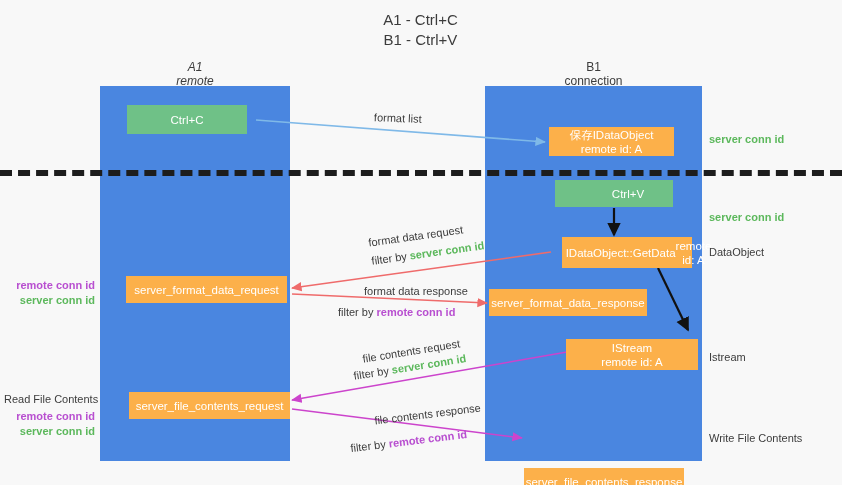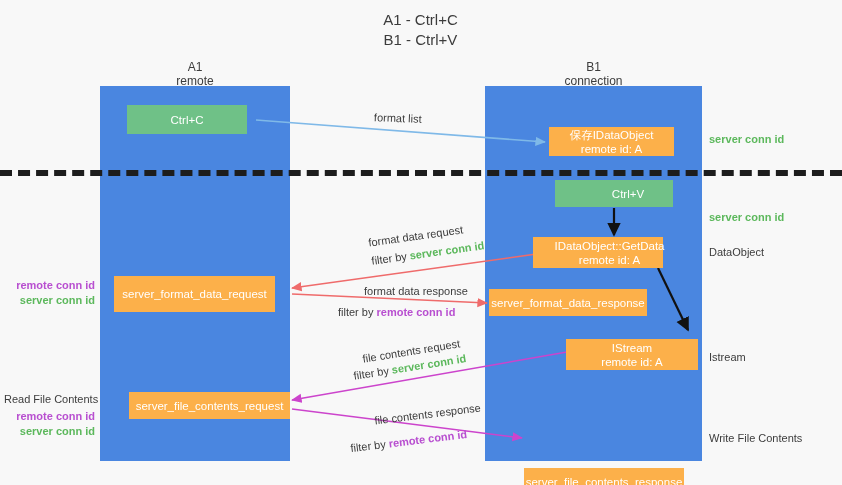--- a/index.html
+++ b/index.html
@@ -67,21 +67,21 @@
 </head>
 <body>
 
 <div id="stage">
 
   <div class="abs" id="title">
     <div>A1 - Ctrl+C</div>
     <div>B1 - Ctrl+V</div>
   </div>
 
-  <div class="abs col-head" style="left:100px;top:60px;width:190px;">
+  <div class="abs col-head" style="left:100px;top:60px;width:190px;font-style:italic;">
     <div>A1</div>
     <div>remote</div>
   </div>
   <div class="abs col-head" style="left:485px;top:60px;width:217px;">
     <div>B1</div>
     <div>connection</div>
   </div>
 
   <div class="abs panel" style="left:100px;top:86px;width:190px;height:375px;"></div>
   <div class="abs panel" style="left:485px;top:86px;width:217px;height:375px;"></div>
@@ -123,26 +123,26 @@
 
   <div class="abs box orange" style="left:549px;top:127px;width:125px;height:29px;flex-direction:column;">
     <span>保存IDataObject</span>
     <span>remote id: A</span>
   </div>
 
   <div class="abs box green" style="left:555px;top:180px;width:118px;height:27px;padding-left:32px;">
     <span>Ctrl+V</span>
   </div>
 
-  <div class="abs box orange" style="left:533px;top:237px;width:130px;height:31px;flex-direction:column;padding-left:27px;">
+  <div class="abs box orange" style="left:562px;top:237px;width:130px;height:31px;padding-left:27px;">
     <span>IDataObject::GetData</span>
     <span>remote id: A</span>
   </div>
 
-  <div class="abs box orange" style="left:114px;top:276px;width:161px;height:36px;">
+  <div class="abs box orange" style="left:126px;top:276px;width:161px;height:27px;">
     <span>server_format_data_request</span>
   </div>
 
   <div class="abs box orange" style="left:489px;top:289px;width:158px;height:27px;">
     <span>server_format_data_response</span>
   </div>
 
   <div class="abs box orange" style="left:566px;top:339px;width:132px;height:31px;flex-direction:column;">
     <span>IStream</span>
     <span>remote id: A</span>

